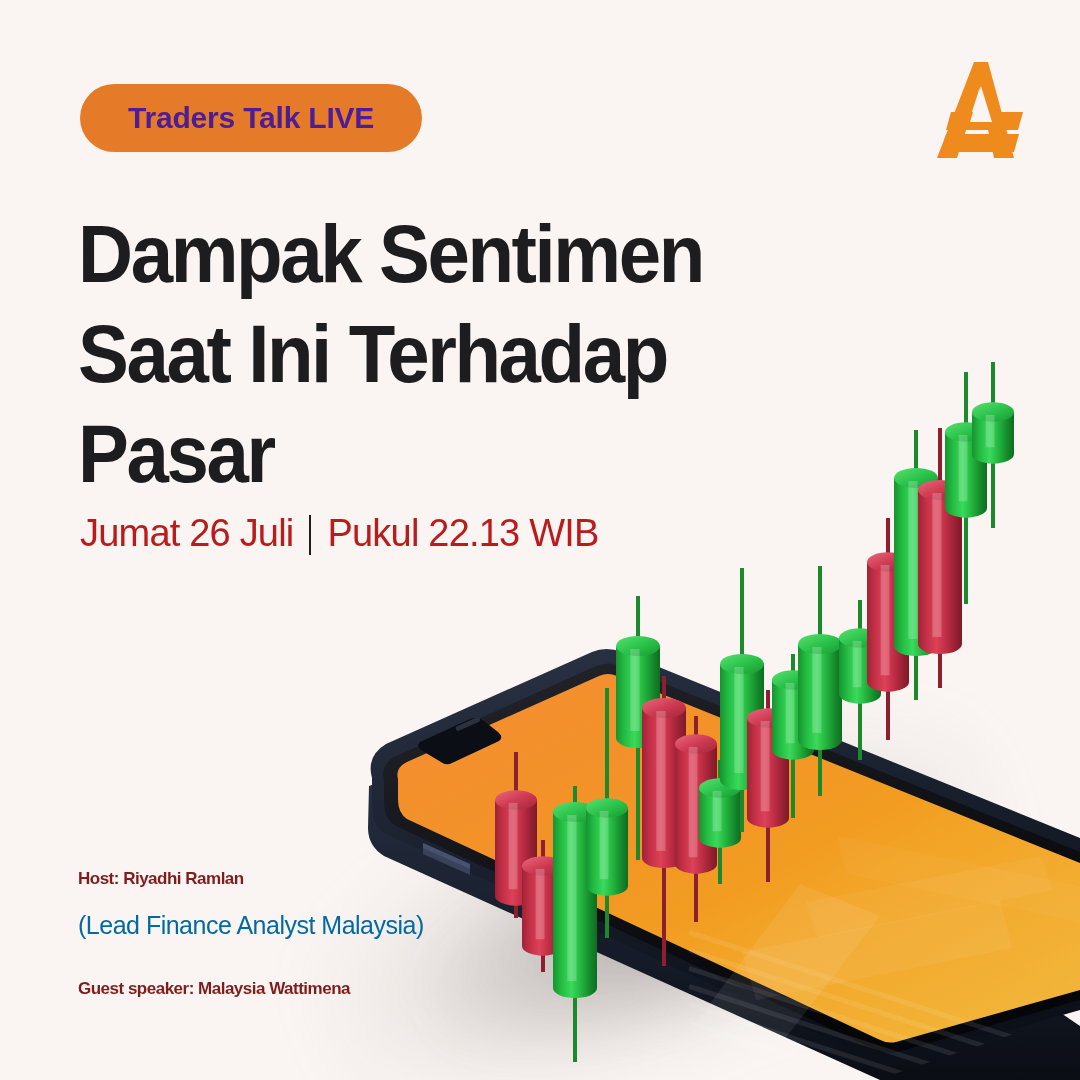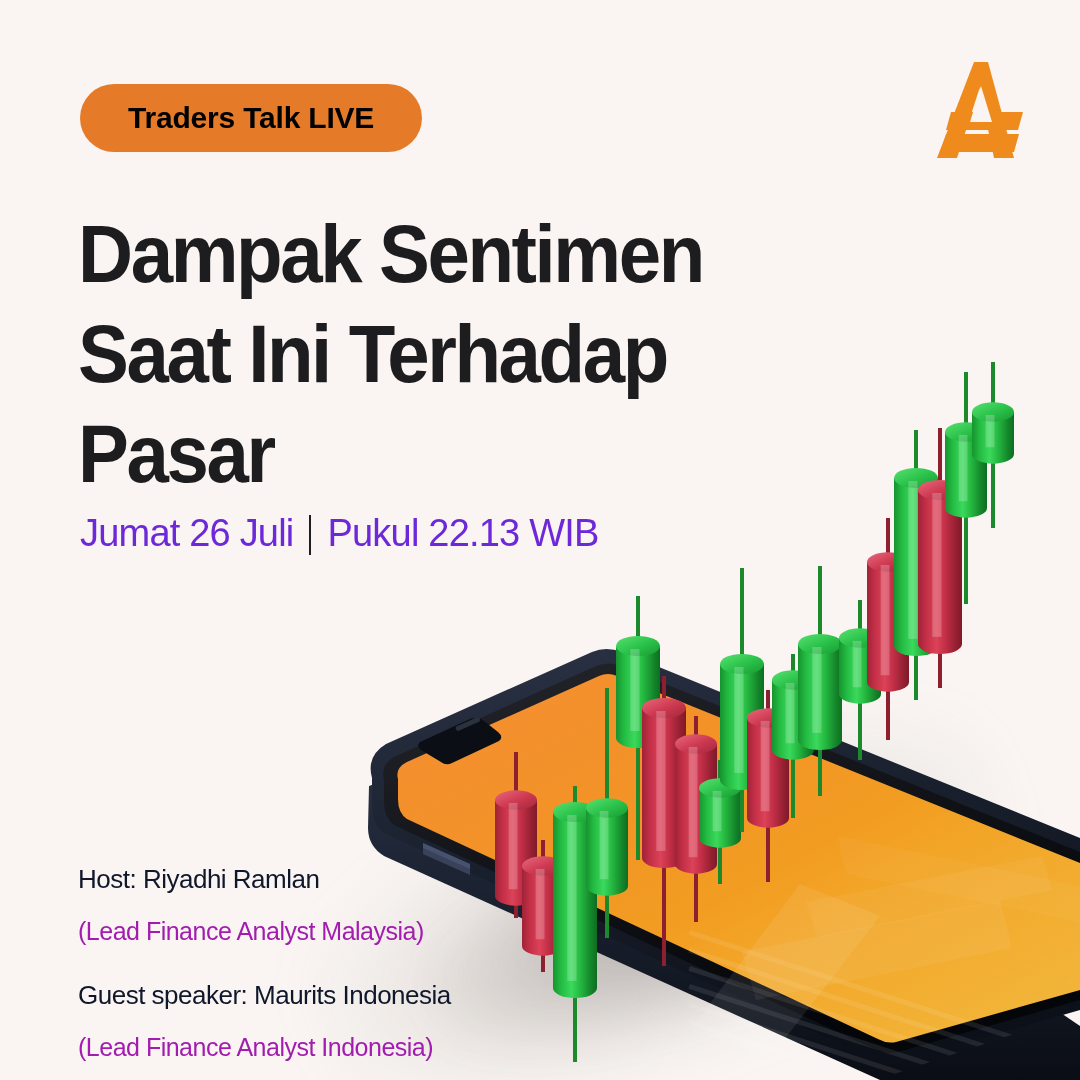--- a/index.html
+++ b/index.html
@@ -65,21 +65,21 @@
     top: 84px;
     height: 68px;
     display: flex;
     align-items: center;
     padding: 0 48px;
     border-radius: 40px;
     background: #e57b28;
     box-sizing: border-box;
   }
   .badge-label {
-    color: #000000;
+    color: #4c1d95;
     font-size: 30px;
     font-weight: 700;
     letter-spacing: -0.2px;
     white-space: nowrap;
   }
 
   
   .headline {
     position: absolute;
     left: 78px;
@@ -97,21 +97,21 @@
     white-space: nowrap;
   }
 
   
   .datetime {
     position: absolute;
     left: 80px;
     top: 512px;
     display: flex;
     align-items: flex-end;
-    color: #6d28d9;
+    color: #b91c1c;
     font-size: 38px;
     font-weight: 400;
     letter-spacing: -0.8px;
     white-space: nowrap;
   }
   .datetime .sep {
     display: inline-block;
     width: 2px;
     height: 40px;
     background: #1d1d1f;
@@ -123,34 +123,34 @@
   .speakers {
     position: absolute;
     left: 78px;
     top: 862px;
     width: 470px;
     z-index: 6;
   }
   .speaker-block { margin-bottom: 30px; }
   .speaker-block:last-child { margin-bottom: 0; }
   .speaker-name {
-    color: #0f172a;
-    font-size: 26px;
-    font-weight: 400;
+    color: #7f1d1d;
+    font-size: 17px;
+    font-weight: 700;
     letter-spacing: -0.5px;
     line-height: 34px;
     white-space: nowrap;
   }
   .speaker-role {
-    color: #a21caf;
+    color: #0369a1;
     font-size: 25px;
     font-weight: 400;
     letter-spacing: -0.5px;
     line-height: 34px;
-    margin-top: 18px;
+    margin-top: 12px;
     white-space: nowrap;
   }
 
   
   .illustration {
     position: absolute;
     left: 0;
     top: 0;
     width: 1080px;
     height: 1080px;
@@ -459,18 +459,17 @@
     <span class="sep"></span>
     <span>Pukul 22.13 WIB</span>
   </div>
 
   <div class="speakers">
     <div class="speaker-block">
       <div class="speaker-name">Host: Riyadhi Ramlan</div>
       <div class="speaker-role">(Lead Finance Analyst Malaysia)</div>
     </div>
     <div class="speaker-block">
-      <div class="speaker-name">Guest speaker: Maurits Indonesia</div>
-      <div class="speaker-role">(Lead Finance Analyst Indonesia)</div>
+      <div class="speaker-name">Guest speaker: Malaysia Wattimena</div>
     </div>
   </div>
 
 </div>
 
 </body></html>

